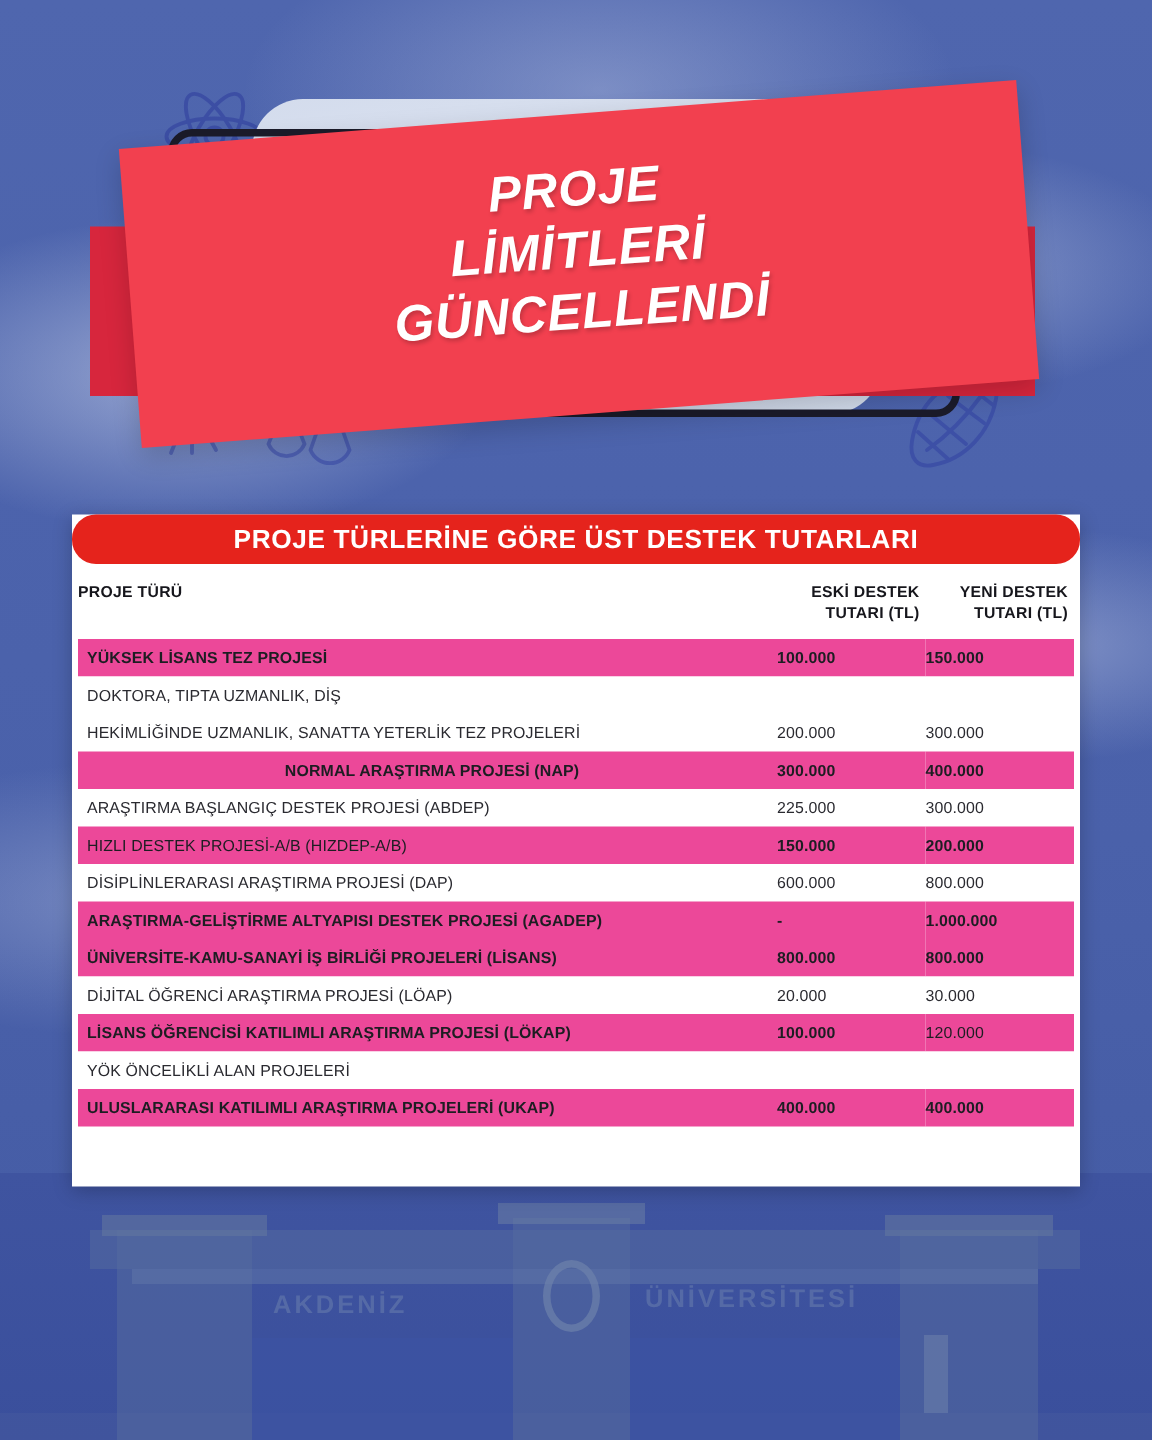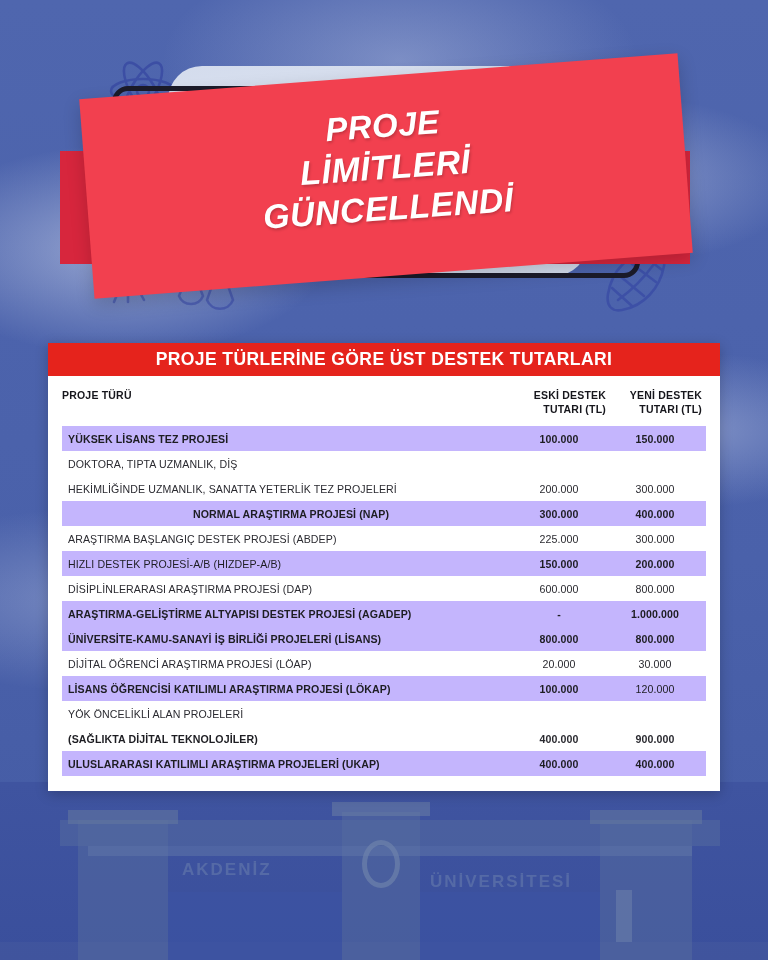--- a/index.html
+++ b/index.html
@@ -93,43 +93,43 @@
 
   
   #table-card {
     position:absolute; left:48px; top:343px; width:672px; height:448px;
     background:#ffffff;
     box-shadow:0 3px 12px rgba(0,0,0,.22);
   }
   .tbl-title {
     height:33px; background:#e5231c; color:#fff;
     display:flex; align-items:center; justify-content:center;
-    font-weight:bold; font-size:17.5px; letter-spacing:.4px;
-  }
-  .tbl-inner { padding:0 14px; }
+    font-weight:bold; font-size:17.5px; letter-spacing:.4px;border-radius:16px;
+  }
+  .tbl-inner { padding:0 4px; }
 
   table { width:100%; border-collapse:collapse; table-layout:fixed; }
   col.c-name { width:452px; }
   col.c-old  { width:96px; }
   col.c-new  { width:96px; }
 
   thead th {
     font-size:10.5px; font-weight:bold; color:#16161c;
     padding:12px 0 10px 0; vertical-align:top; line-height:1.35;
     letter-spacing:.2px;
   }
   thead th.h-name { text-align:left; }
   thead th.h-num  { text-align:right; padding-right:4px; }
 
   tbody td {
     font-size:10.6px; color:#2a2a30; height:25px;
     padding:0 0 0 6px; letter-spacing:.1px; white-space:nowrap;
   }
-  tbody td.num { text-align:center; padding-right:6px; padding-left:0; }
-  tr.shade td { background:#c4b5fd; }
+  tbody td.num { text-align:left; padding-right:6px; padding-left:0; }
+  tr.shade td { background:#ec4899; }
   tr.shade td.name, tr.shade td.num { font-weight:bold; color:#1d1d22; }
   tr.plain td { background:#ffffff;margin-left:16px; }
 </style>
 </head>
 <body>
 
 <div id="bg">
   <div class="sky"></div>
 
   <div class="gate">
@@ -140,21 +140,21 @@
     <div class="g-piece g-col-c"></div>
     <div class="g-piece g-col-r"></div>
     <div class="g-piece g-lintel"></div>
     <div class="g-piece g-lintel2"></div>
     <div class="g-piece g-cap-l"></div>
     <div class="g-piece g-cap-c"></div>
     <div class="g-piece g-cap-r"></div>
     <div class="g-medal"></div>
     <div class="g-piece g-statue"></div>
     <div class="g-word" style="left:182px; top:78px;">AKDENİZ</div>
-    <div class="g-word" style="left:430px; top:90px;">ÜNİVERSİTESİ</div>
+    <div class="g-word" style="left:430px; top:74px;">ÜNİVERSİTESİ</div>
   </div>
 
   <div class="deco" style="left:108px; top:58px;">
     <svg width="70" height="66" viewBox="0 0 70 66">
       <g fill="none" stroke="#27349a" stroke-width="2.6">
         <ellipse cx="35" cy="33" rx="32" ry="12"></ellipse>
         <ellipse cx="35" cy="33" rx="32" ry="12" transform="rotate(60 35 33)"></ellipse>
         <ellipse cx="35" cy="33" rx="32" ry="12" transform="rotate(120 35 33)"></ellipse>
         <circle cx="35" cy="33" r="6"></circle>
       </g>
@@ -298,25 +298,20 @@
           <tr class="shade">
             <td class="name" style="font-weight: bold; color: rgb(29, 29, 34);">LİSANS ÖĞRENCİSİ KATILIMLI ARAŞTIRMA PROJESİ (LÖKAP)</td>
             <td class="num" style="font-weight: bold;">100.000</td>
             <td class="num" style="font-weight: normal;">120.000</td>
           </tr>
           <tr class="plain">
             <td class="name">YÖK ÖNCELİKLİ ALAN PROJELERİ</td>
             <td class="num"></td>
             <td class="num"></td>
           </tr>
-          <tr class="plain">
-            <td class="name" style="font-weight: bold; color: rgb(29, 29, 34);">(SAĞLIKTA DİJİTAL TEKNOLOJİLER)</td>
-            <td class="num" style="font-weight: bold;">400.000</td>
-            <td class="num" style="font-weight: bold;">900.000</td>
-          </tr>
           <tr class="shade">
             <td class="name">ULUSLARARASI KATILIMLI ARAŞTIRMA PROJELERİ (UKAP)</td>
             <td class="num">400.000</td>
             <td class="num">400.000</td>
           </tr>
         </tbody>
     </table>
   </div>
 </div>
 

